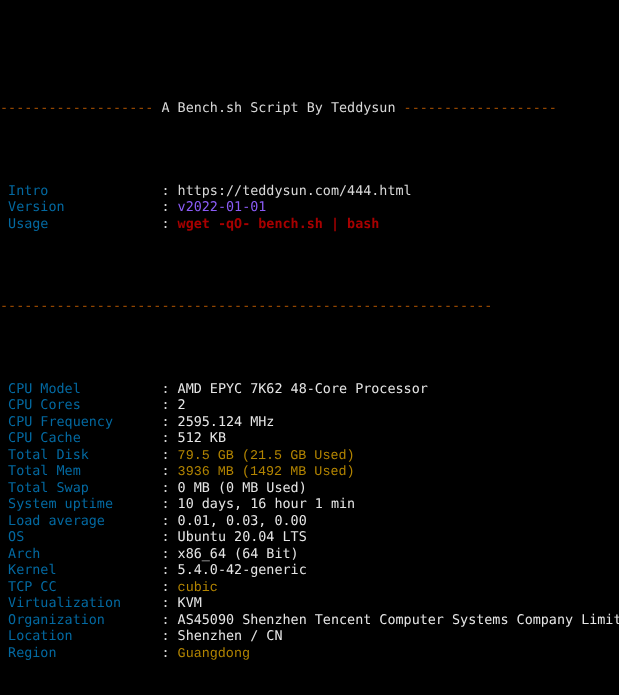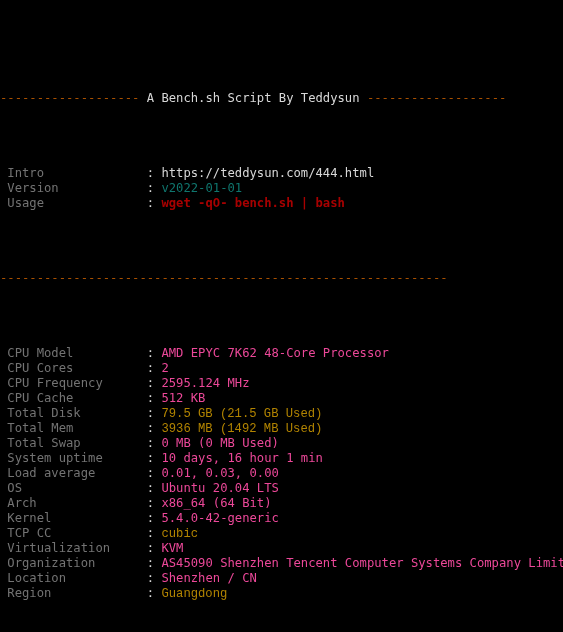--- a/index.html
+++ b/index.html
@@ -29,27 +29,27 @@
   }
   .line {
     height: 15px;
     line-height: 15px;
     white-space: pre;
     overflow: hidden;
   }
   .pad-top { height: 1px; }
   
   .c-white   { color: #d8d8d8; }
-  .c-cyan    { color: #ec4899; text-align: center; }
-  .c-green   { color: #0f766e; }
+  .c-cyan    { color: #e5e5e5; text-align: center; }
+  .c-green   { color: #8b5cf6; }
   .c-red     { color: #a80000; font-weight: bold; }
   .c-yellow  { color: #b28400; font-family: Liberation Mono, monospace; }
   .c-dash    { color: #a85000; }
   .sep { white-space: pre; }
-  .field-label { color: #737373; }
+  .field-label { color: #0369a1; }
   .colon { color: #d8d8d8; }
 </style>
 </head>
 <body>
 
 <div id="terminal">
   <div class="pad-top"></div>
 
   
   <div class="line"><span class="c-dash">-------------------</span><span class="c-white"> A Bench.sh Script By Teddysun </span><span class="c-dash">-------------------</span></div>

